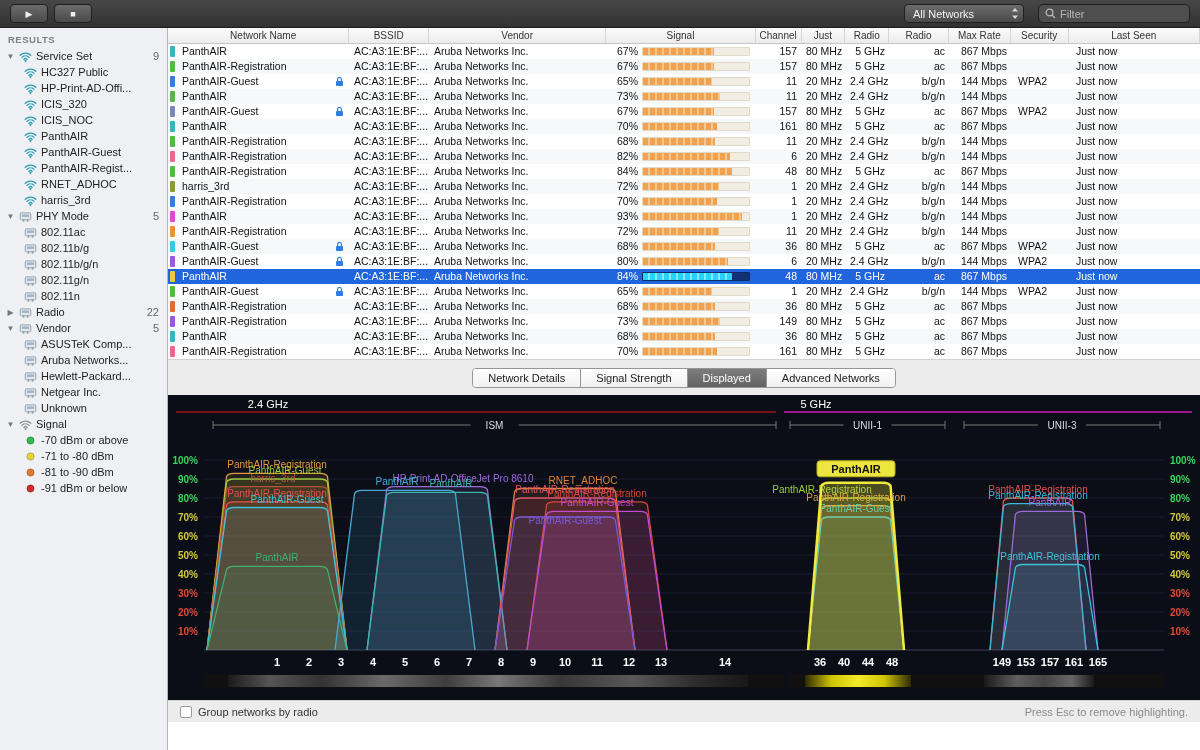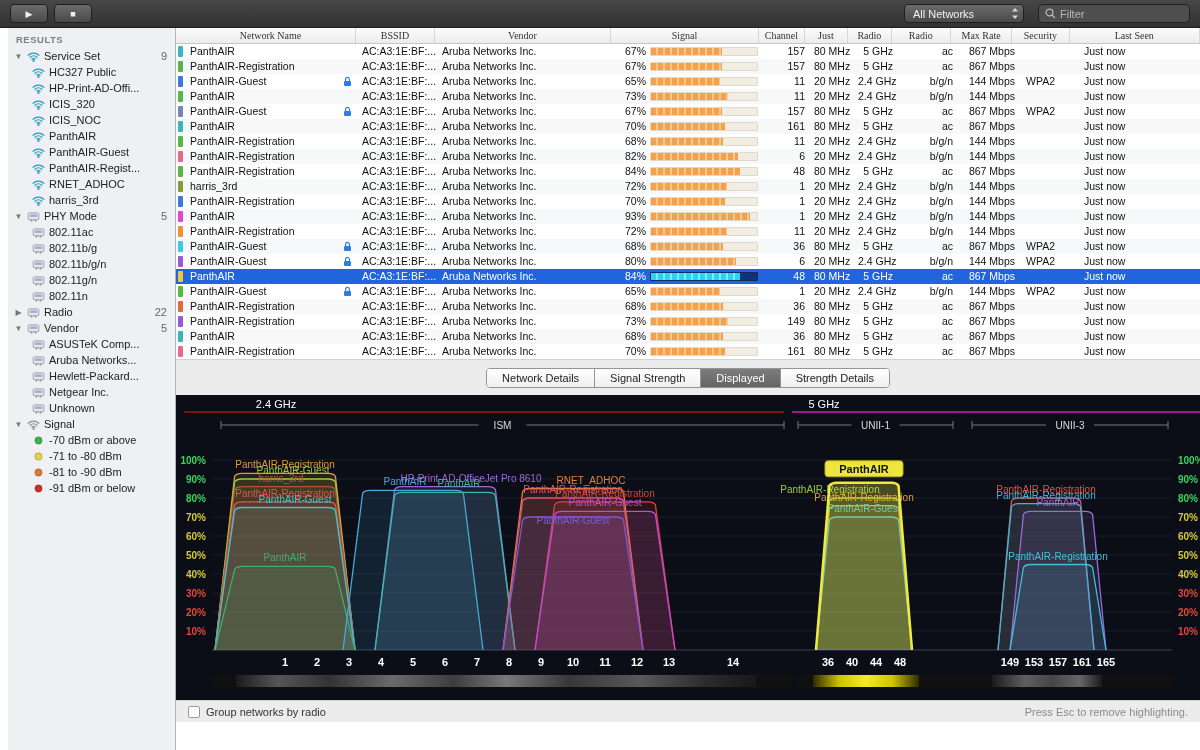--- a/index.html
+++ b/index.html
@@ -16,36 +16,36 @@
   .spacer { flex:1; }
   .dropdown { width:120px; height:19px; border-radius:4px; border:1px solid #1f1f1f; background:linear-gradient(#6b6b6b,#4a4a4a);
               color:#f2f2f2; font-size:11px; display:flex; align-items:center; padding:0 4px 0 8px; gap:4px; }
   .dropdown .dd-label { flex:1; white-space:nowrap; overflow:hidden; }
   .filter-wrap { width:152px; height:19px; border-radius:5px; border:1px solid #1f1f1f; background:#4e4e4e;
                  display:flex; align-items:center; padding:0 6px; gap:4px; margin-left:8px; }
   .filter-wrap input { flex:1; min-width:0; background:transparent; border:none; outline:none; color:#e8e8e8; font-size:11px; font-family:inherit; }
   .filter-wrap input::placeholder { color:#b8b8b8; }
 
   
-  .content { flex:1; display:flex; min-height:0;margin-left:8px; }
+  .content { flex:1; display:flex; min-height:0; }
   .sidebar { width:168px; flex:0 0 auto; background:#eef0f3; border-right:1px solid #b5b5b5; padding-top:3px; overflow:hidden; font-size:11px; color:#222; }
   .sb-title { font-size:9.5px; font-weight:bold; color:#7b8087; letter-spacing:.5px; padding:3px 0 3px 8px; }
   .sb-row { height:16px; display:flex; align-items:center; gap:4px; padding-left:6px; white-space:nowrap; overflow:hidden; }
   .sb-row.child { padding-left:24px; }
   .disc { width:9px; font-size:8px; color:#777; flex:0 0 auto; text-align:center; }
   .ico { width:13px; height:13px; flex:0 0 auto; }
   .sb-label { overflow:hidden; text-overflow:ellipsis; }
   .sb-count { margin-left:auto; padding-right:8px; color:#666; }
 
   .main { flex:1; display:flex; flex-direction:column; min-width:0; }
 
   
   .thead { height:16px; flex:0 0 auto; display:flex; background:linear-gradient(#fbfbfb,#ececec); border-bottom:1px solid #c6c6c6;
            font-size:10px; color:#333; }
-  .th { display:flex; align-items:center; justify-content:center; border-right:1px solid #d6d6d6; overflow:hidden; white-space:nowrap;font-family:Liberation Serif, serif; }
+  .th { display:flex; align-items:center; justify-content:center; border-right:1px solid #d6d6d6; overflow:hidden; white-space:nowrap; }
   .stub { width:10px; flex:0 0 auto; border-right:none; }
   .tbody { height:315px; flex:0 0 auto; overflow:hidden; }
   .trow { height:15px; display:flex; align-items:center; font-size:10.5px; color:#111; }
   .trow:nth-child(even) { background:#f7f8fa; }
   .trow.selected { background:#2065dc; color:#fff; }
   .ind { width:5px; height:11px; border-radius:1px; margin:0 3px 0 2px; flex:0 0 auto; }
   .cell { white-space:nowrap; overflow:hidden; flex:0 0 auto; line-height:15px; }
   .al { text-align:left; padding:0 4px; }
   .ar { text-align:right; padding:0 7px 0 2px; }
   .name-cell { display:flex; align-items:center; justify-content:space-between; }
@@ -857,21 +857,21 @@
             <span class="cell al" style="width:58px"></span>
             <span class="cell al" style="width:132px">Just now</span>
           </div>
         </div>
 
       <div class="tabbar">
         <div class="seg">
             <div class="seg-item">Network Details</div>
             <div class="seg-item">Signal Strength</div>
             <div class="seg-item selected">Displayed</div>
-            <div class="seg-item">Strength Details</div>
+            <div class="seg-item">Advanced Networks</div>
           </div>
       </div>
 
       <div class="chart"><svg width="1032" height="305" viewBox="0 0 1032 305" font-family="Liberation Sans, sans-serif">
             <defs>
               <linearGradient id="gw" x1="0" x2="1">
                 <stop offset="0" stop-color="#1a1a1a"></stop>
                 <stop offset="0.08" stop-color="#555"></stop>
                 <stop offset="0.18" stop-color="#333"></stop>
                 <stop offset="0.3" stop-color="#6a6a6a"></stop>

